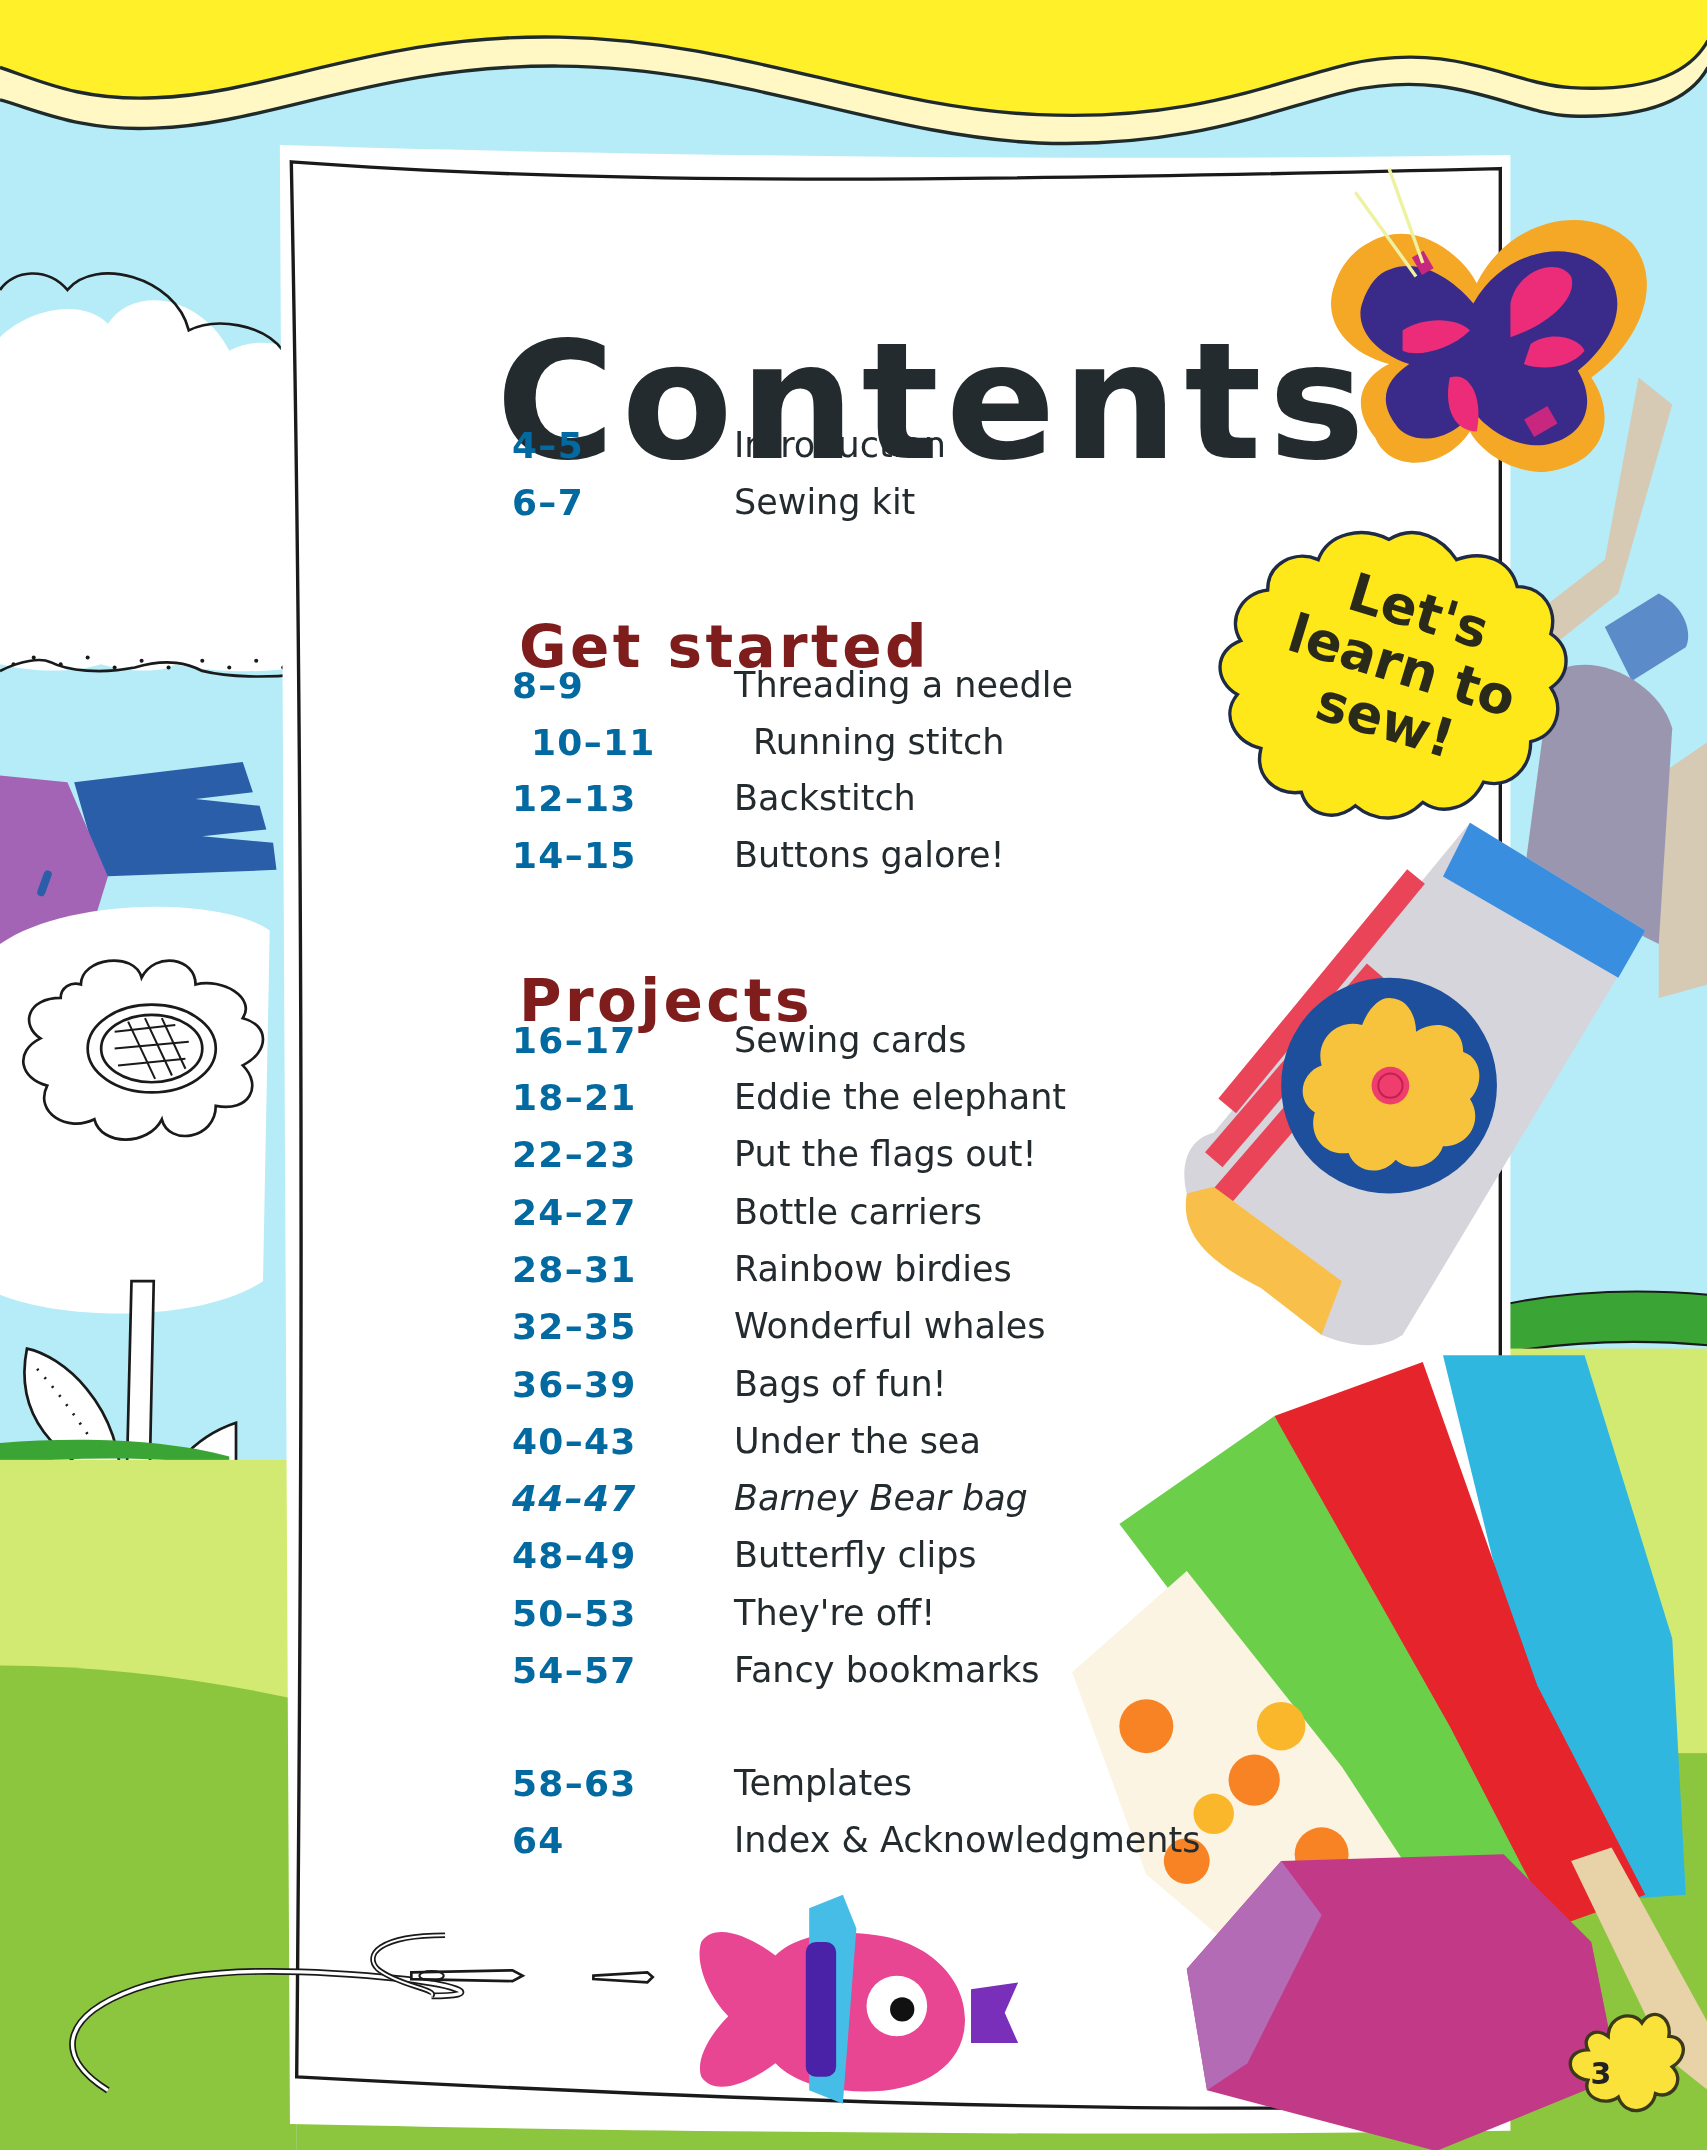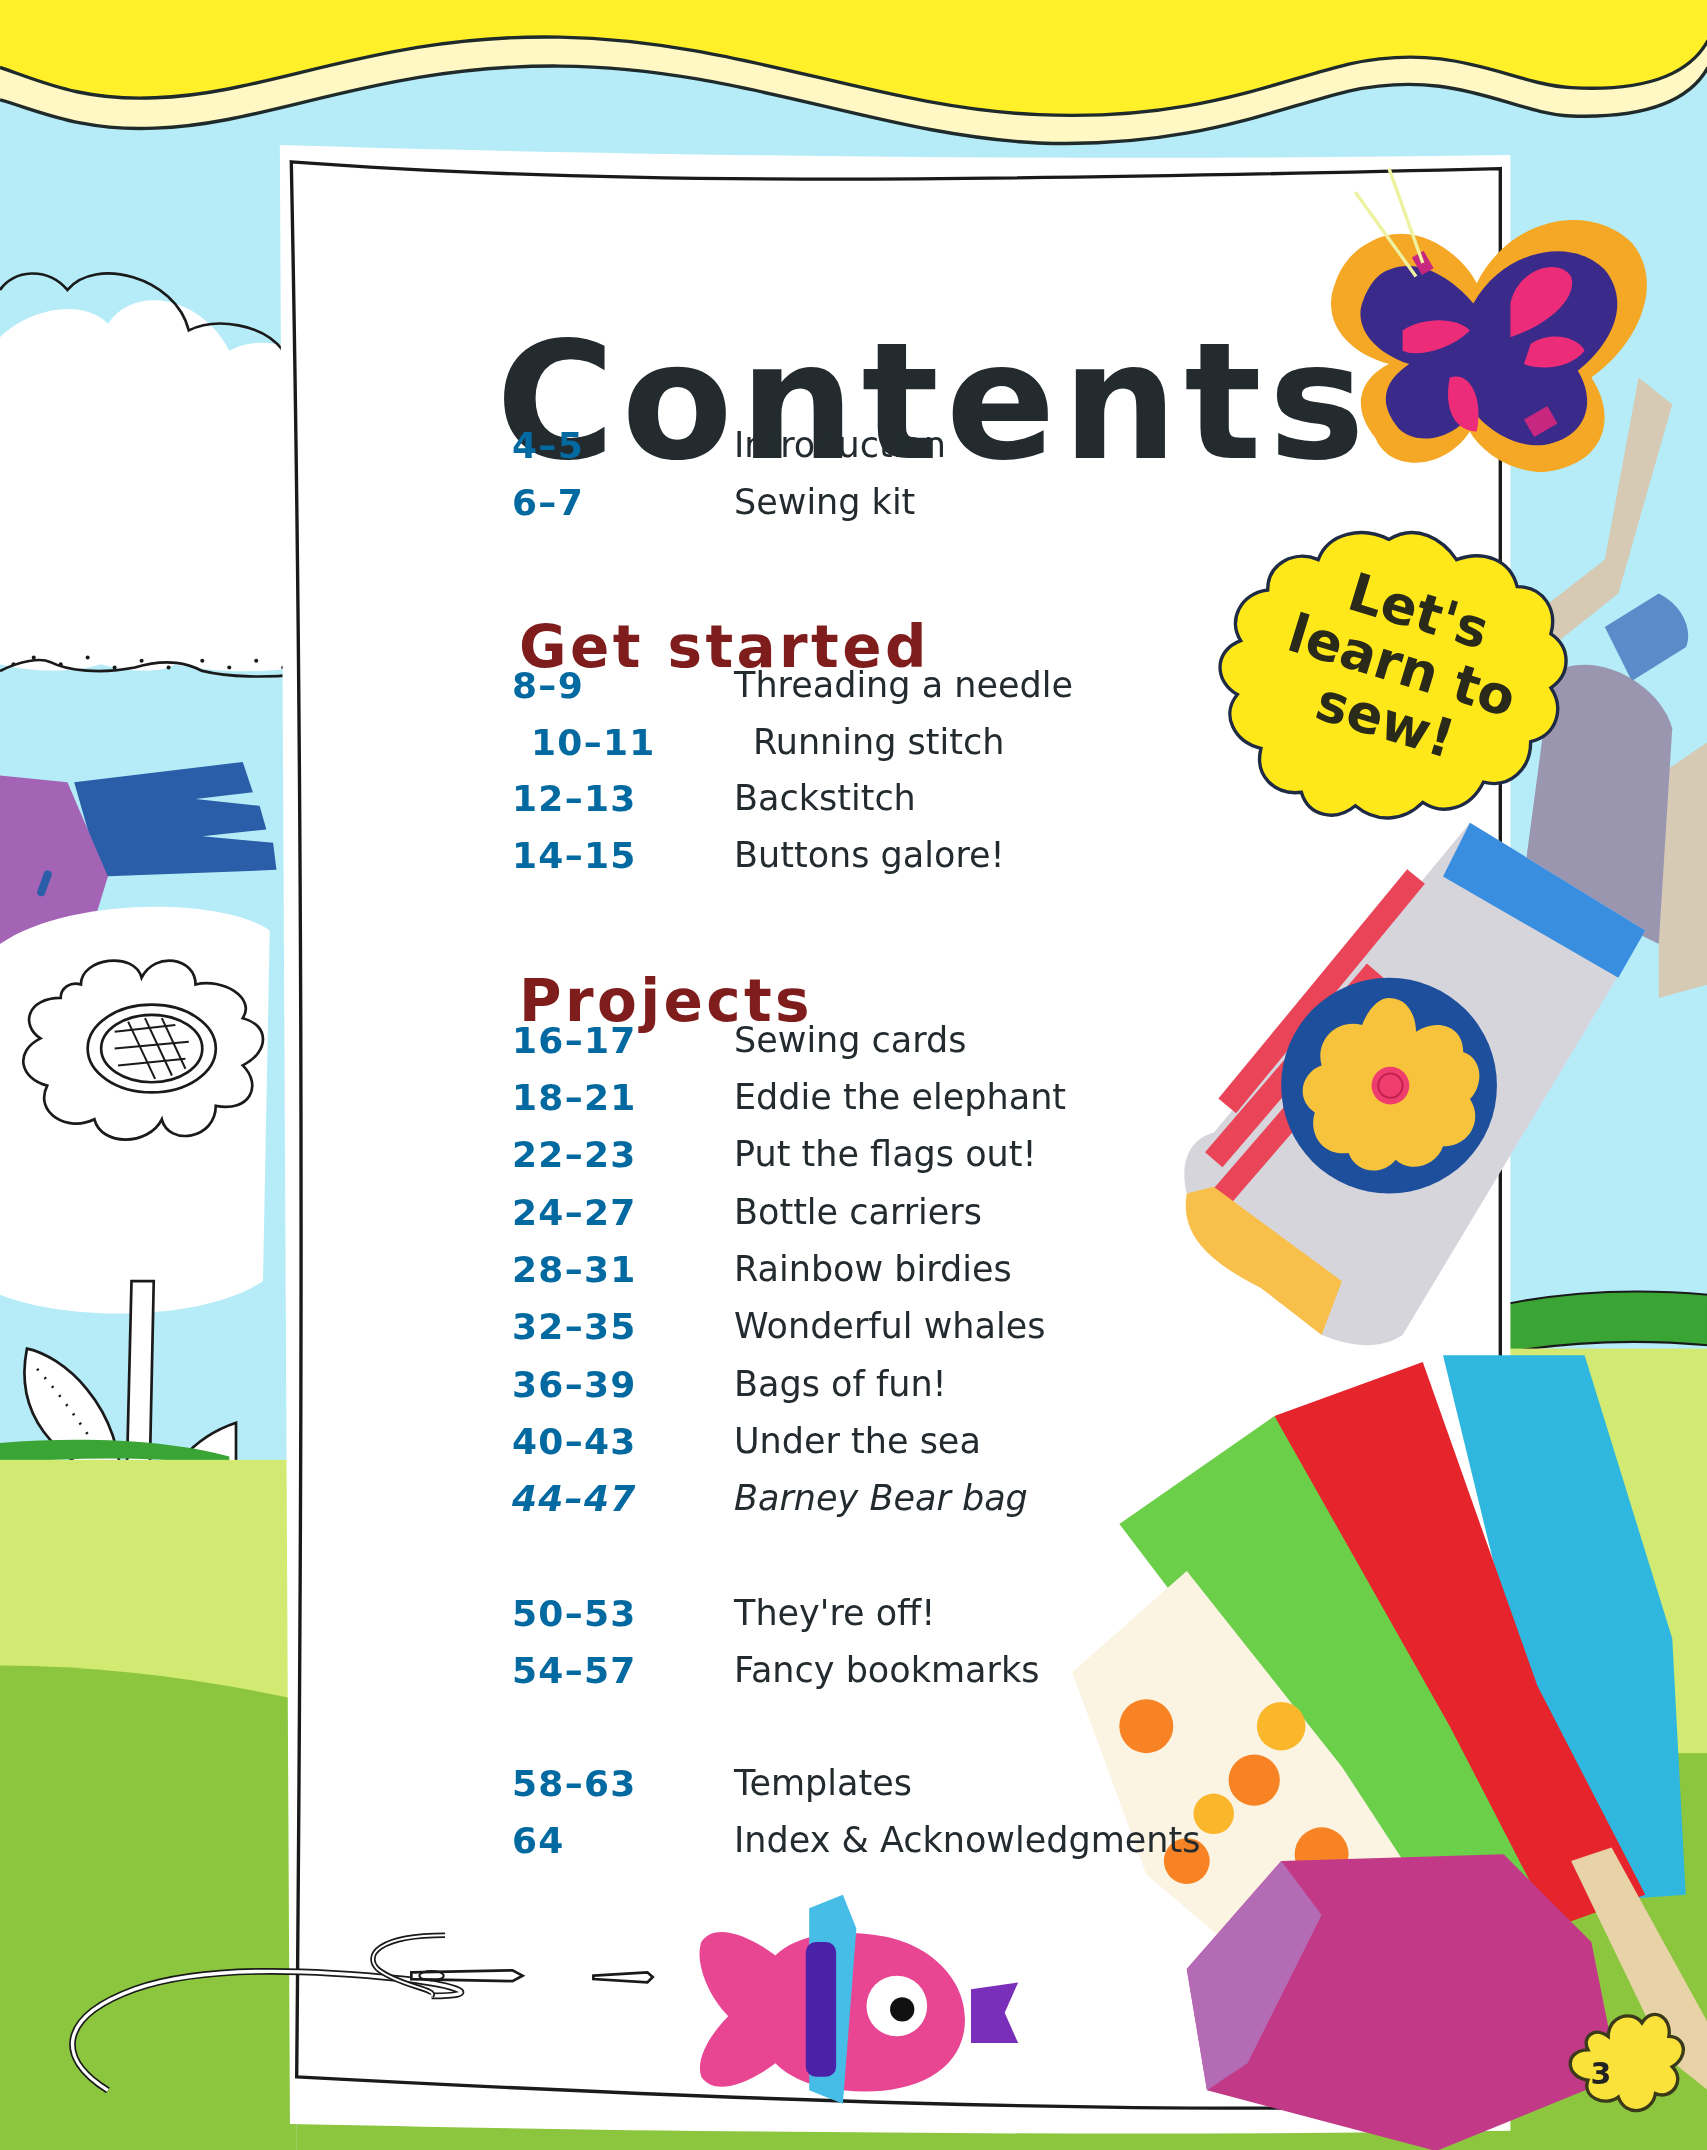--- a/index.html
+++ b/index.html
@@ -223,20 +223,24 @@
     <span class="ttl">Bags of fun!</span>
   </div>
   <div class="entry" style="top:1418px;text-align:right;">
     <span class="pg">40–43</span>
     <span class="ttl">Under the sea</span>
   </div>
   <div class="entry" style="top:1475px;font-style:italic;">
     <span class="pg">44–47</span>
     <span class="ttl">Barney Bear bag</span>
   </div>
+  <div class="entry" style="top:1532px;">
+    <span class="pg">48–49</span>
+    <span class="ttl">Butterfly clips</span>
+  </div>
   <div class="entry" style="top:1590px;">
     <span class="pg">50–53</span>
     <span class="ttl">They're off!</span>
   </div>
   <div class="entry" style="top:1647px;">
     <span class="pg">54–57</span>
     <span class="ttl">Fancy bookmarks</span>
   </div>
 
   <div class="entry" style="top:1760px;">

